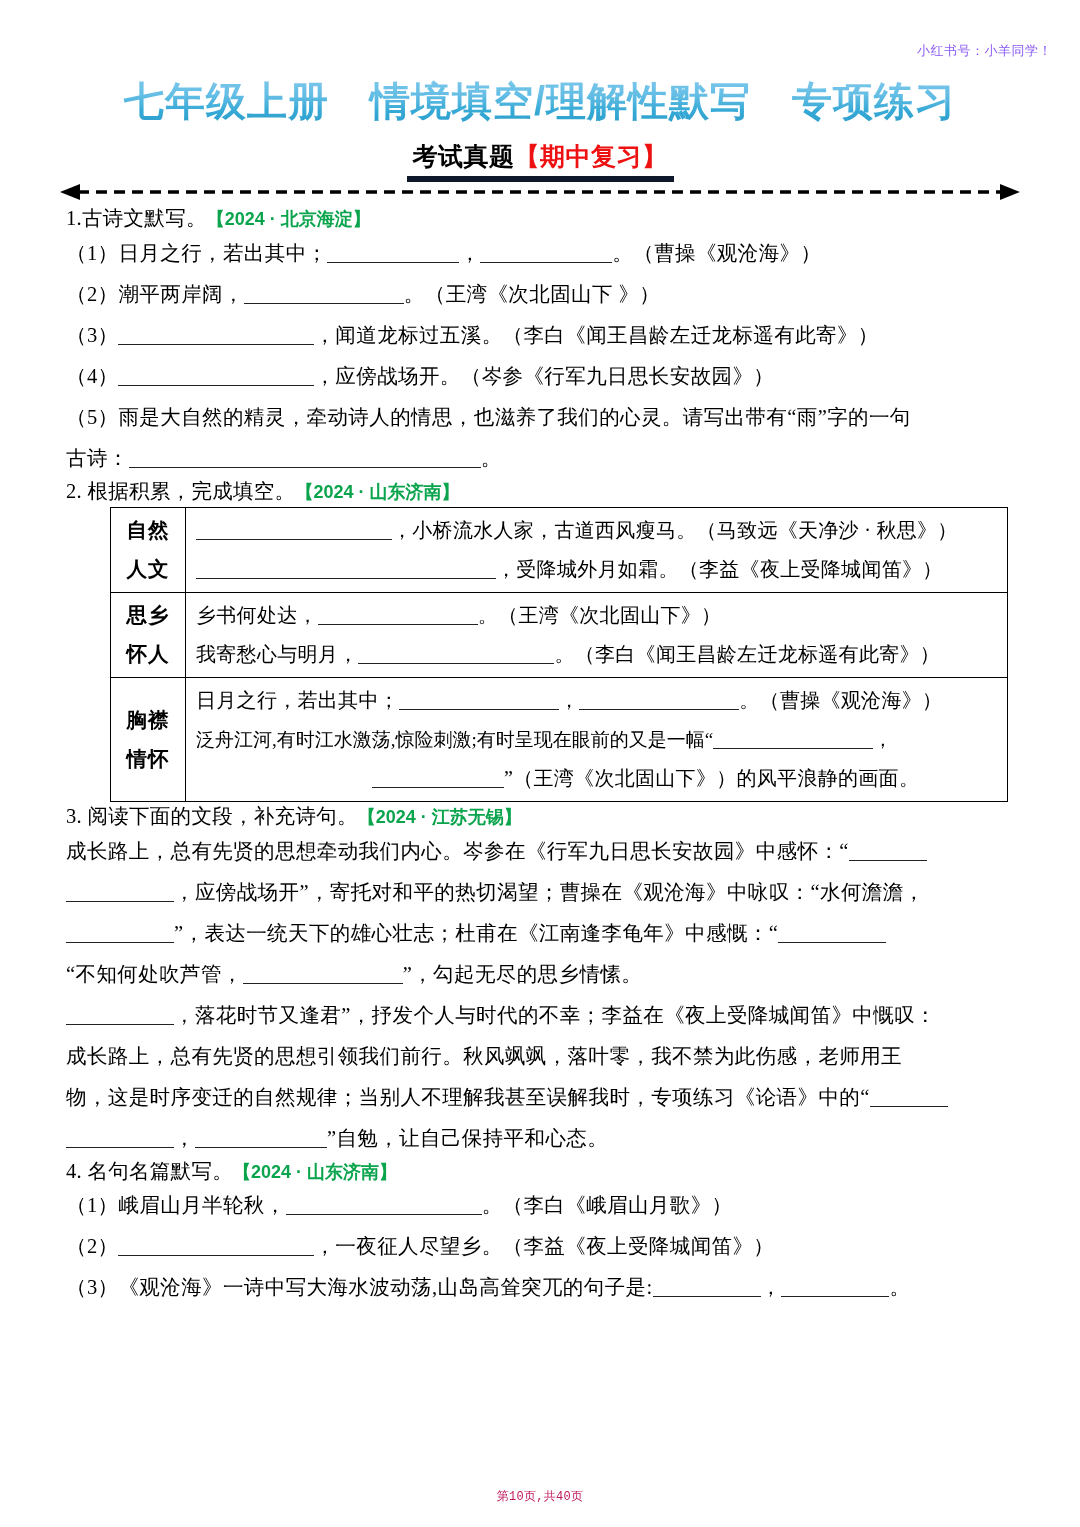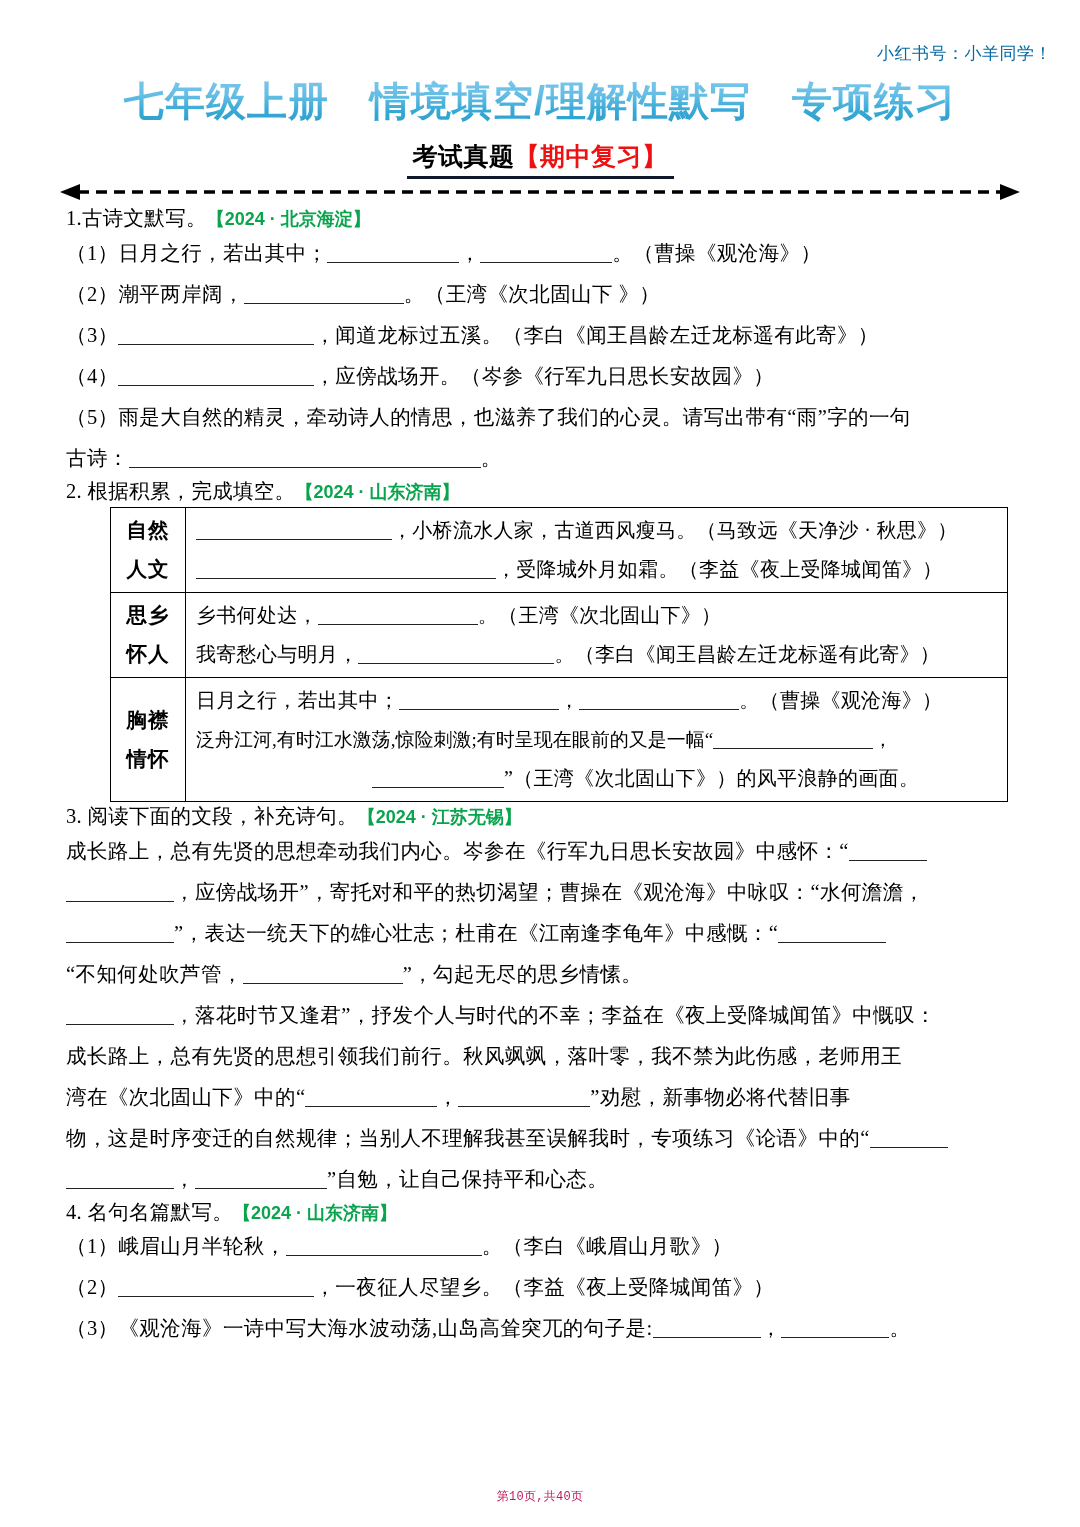--- a/index.html
+++ b/index.html
@@ -22,22 +22,22 @@
     position: relative;
     box-sizing: border-box;
   }
 
   
   .watermark {
     position: absolute;
     top: 42px;
     right: 28px;
     font-family: Liberation Sans, sans-serif;
-    font-size: 17px;
-    color: #0369a1;
+    font-size: 13px;
+    color: #8b5cf6;
     letter-spacing: 0.5px;
     white-space: nowrap;
   }
 
   
   .main-title {
     position: absolute;
     top: 78px;
     left: 0;
     width: 1080px;
@@ -61,21 +61,21 @@
     top: 140px;
     left: 0;
     width: 1080px;
     text-align: center;
   }
   .subtitle {
     display: inline-block;
     font-family: "Liberation Sans", "DejaVu Sans", sans-serif;
     font-size: 25px;
     font-weight: bold;
-    border-bottom: 3px solid #0f172a;
+    border-bottom: 6px solid #0f172a;
     padding: 0 6px 3px 6px;
     letter-spacing: 0.5px;
     white-space: nowrap;
   }
   .subtitle .red { color: #ee1111; }
 
   
   .divider {
     position: absolute;
     top: 181px;
@@ -290,23 +290,20 @@
       <span>“不知何处吹芦管，</span><span class="blank b-lg"></span><span>”，勾起无尽的思乡情愫。</span>
     </div>
     <div class="line">
       <span class="blank b-sm"></span><span>，落花时节又逢君”，抒发个人与时代的不幸；李益在《夜上受降城闻笛》中慨叹：</span>
     </div>
 
     <div class="line">
       <span class="ind"></span><span>成长路上，总有先贤的思想引领我们前行。秋风飒飒，落叶零，我不禁为此伤感，老师用王</span>
     </div>
     <div class="line">
-      <span>湾在《次北固山下》中的“</span><span class="blank b-md"></span><span>，</span><span class="blank b-md"></span><span>”劝慰，新事物必将代替旧事</span>
-    </div>
-    <div class="line">
       <span>物，这是时序变迁的自然规律；当别人不理解我甚至误解我时，专项练习《论语》中的“</span><span class="blank b-xs"></span>
     </div>
     <div class="line">
       <span class="blank b-sm"></span><span>，</span><span class="blank b-md"></span><span>”自勉，让自己保持平和心态。</span>
     </div>
 
     <div class="spacer-xs"></div>
 
     <div class="q-head">
       <span>4. 名句名篇默写。</span><span class="tag">【2024 · 山东济南】</span>

